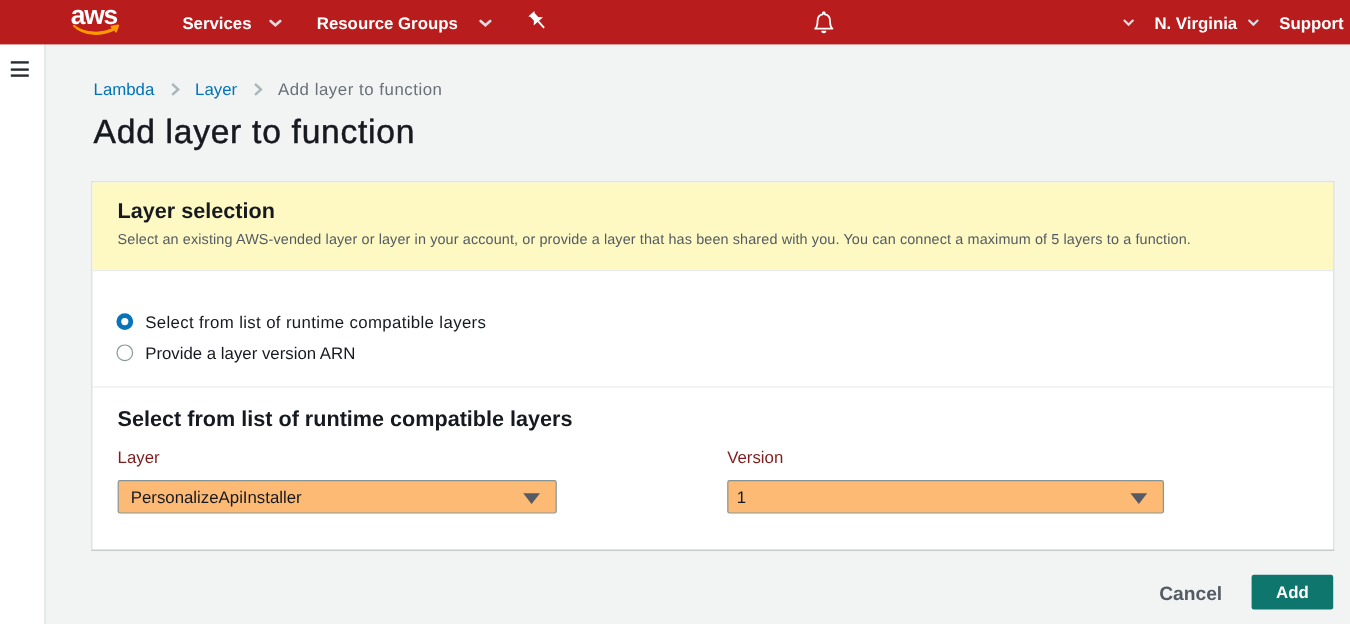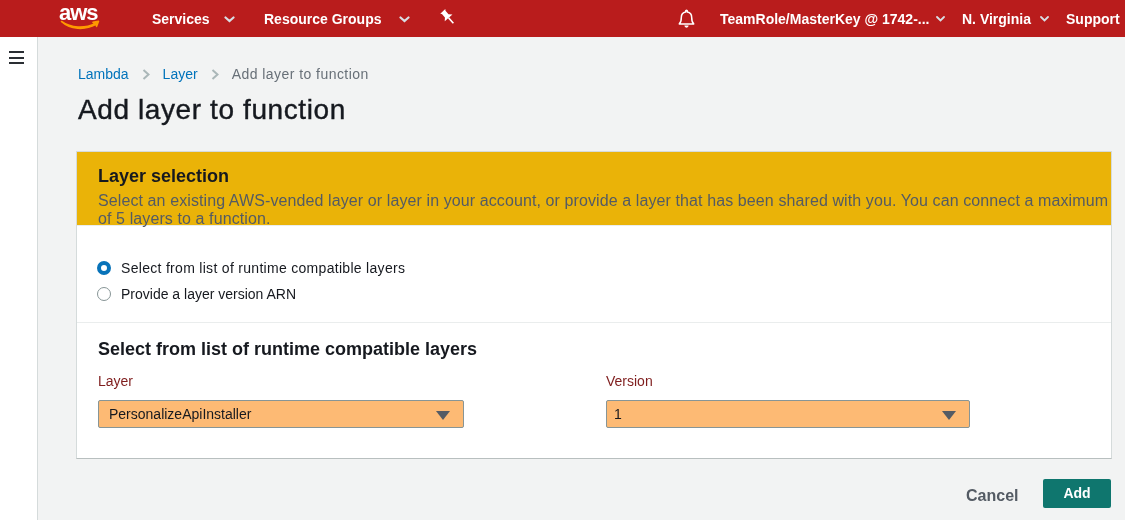--- a/index.html
+++ b/index.html
@@ -18,23 +18,23 @@
 
 .breadcrumb { position:absolute; top:66px; left:78px; font-size:14px; }
 .breadcrumb a { color:#0073bb; text-decoration:none;text-align:right; }
 .bc-sep { margin:0 13px; position:relative; top:1px; }
 .bc-last { color:#687078; letter-spacing:0.45px; }
 
 h1 { position:absolute; top:94px; left:78px; font-size:28px; font-weight:500; color:#16191f; letter-spacing:0.6px; -webkit-text-stroke:0.4px #16191f; }
 
 
 .card { position:absolute; left:76px; top:151px; width:1036px; height:308px; background:#fff; border:1px solid #d5dbdb; border-bottom-color:#b8bfbf; }
-.card-header { position:absolute; top:0; left:0; width:100%; height:74px; background:#eab308; border-bottom:1px solid #eaeded; }
+.card-header { position:absolute; top:0; left:0; width:100%; height:74px; background:#fef9c3; border-bottom:1px solid #eaeded; }
 .card-title { position:absolute; left:21px; top:14px; font-size:18px; font-weight:bold; color:#16191f; }
-.card-desc { position:absolute; left:21px; top:40px; font-size:16px; color:#545b64; letter-spacing:0.1px; }
+.card-desc { position:absolute; left:21px; top:40px; font-size:12px; color:#545b64; letter-spacing:0.1px; }
 
 .radio-row { position:absolute; left:20px; font-size:14px; color:#16191f; }
 .radio { position:absolute; left:0; top:1px; width:14px; height:14px; border-radius:50%; background:#fff; }
 .radio.sel { border:4.5px solid #0873b9; }
 .radio.unsel { border:1px solid #879596; }
 .radio-label { margin-left:24px; }
 
 .divider2 { position:absolute; left:0; top:170px; width:100%; height:1px; background:#eaeded; }
 
 .sec-title { position:absolute; left:21px; top:187px; font-size:18px; font-weight:bold; color:#16191f; }
@@ -69,21 +69,20 @@
     <g transform="rotate(-42 9.5 9)">
       <path d="M5.6 1 L12.4 1 L11.4 2.4 L11.4 6.9 L14.2 9.7 L3.8 9.7 L6.6 6.9 L6.6 2.4 Z" fill="#fff"></path>
       <rect x="8.2" y="9.7" width="1.6" height="7.2" fill="#fff"></rect>
     </g>
   </svg>
 
   <svg style="position:absolute;left:678px;top:9px" width="17" height="20" viewBox="0 0 17 20">
     <path d="M8.5 1.2 C 8.9 1.2 9.3 1.6 9.3 2 L9.3 2.9 C 12 3.3 13.7 5.6 13.7 8.4 C 13.7 12.7 14.7 14 15.7 14.9 L1.3 14.9 C 2.3 14 3.3 12.7 3.3 8.4 C 3.3 5.6 5 3.3 7.7 2.9 L7.7 2 C 7.7 1.6 8.1 1.2 8.5 1.2 Z" fill="none" stroke="#fff" stroke-width="1.5" stroke-linejoin="round"></path>
     <path d="M6.4 16.6 A 2.1 2.1 0 0 0 10.6 16.6 Z" fill="#fff"></path>
   </svg>
-  <span class="nav-item" style="left:720px">TeamRole/MasterKey @ 1742-...</span>
   <svg class="caret" style="left:936px" width="9" height="6" viewBox="0 0 9 6">
       <path d="M1 1 L4.5 4.5 L8 1" fill="none" stroke="#d8dee4" stroke-width="1.8" stroke-linecap="round"></path>
     </svg>
   <span class="nav-item" style="left:962px">N. Virginia</span>
   <svg class="caret" style="left:1040px" width="9" height="6" viewBox="0 0 9 6">
       <path d="M1 1 L4.5 4.5 L8 1" fill="none" stroke="#d8dee4" stroke-width="1.8" stroke-linecap="round"></path>
     </svg>
   <span class="nav-item" style="left:1066px">Support</span>
 </div>
 

